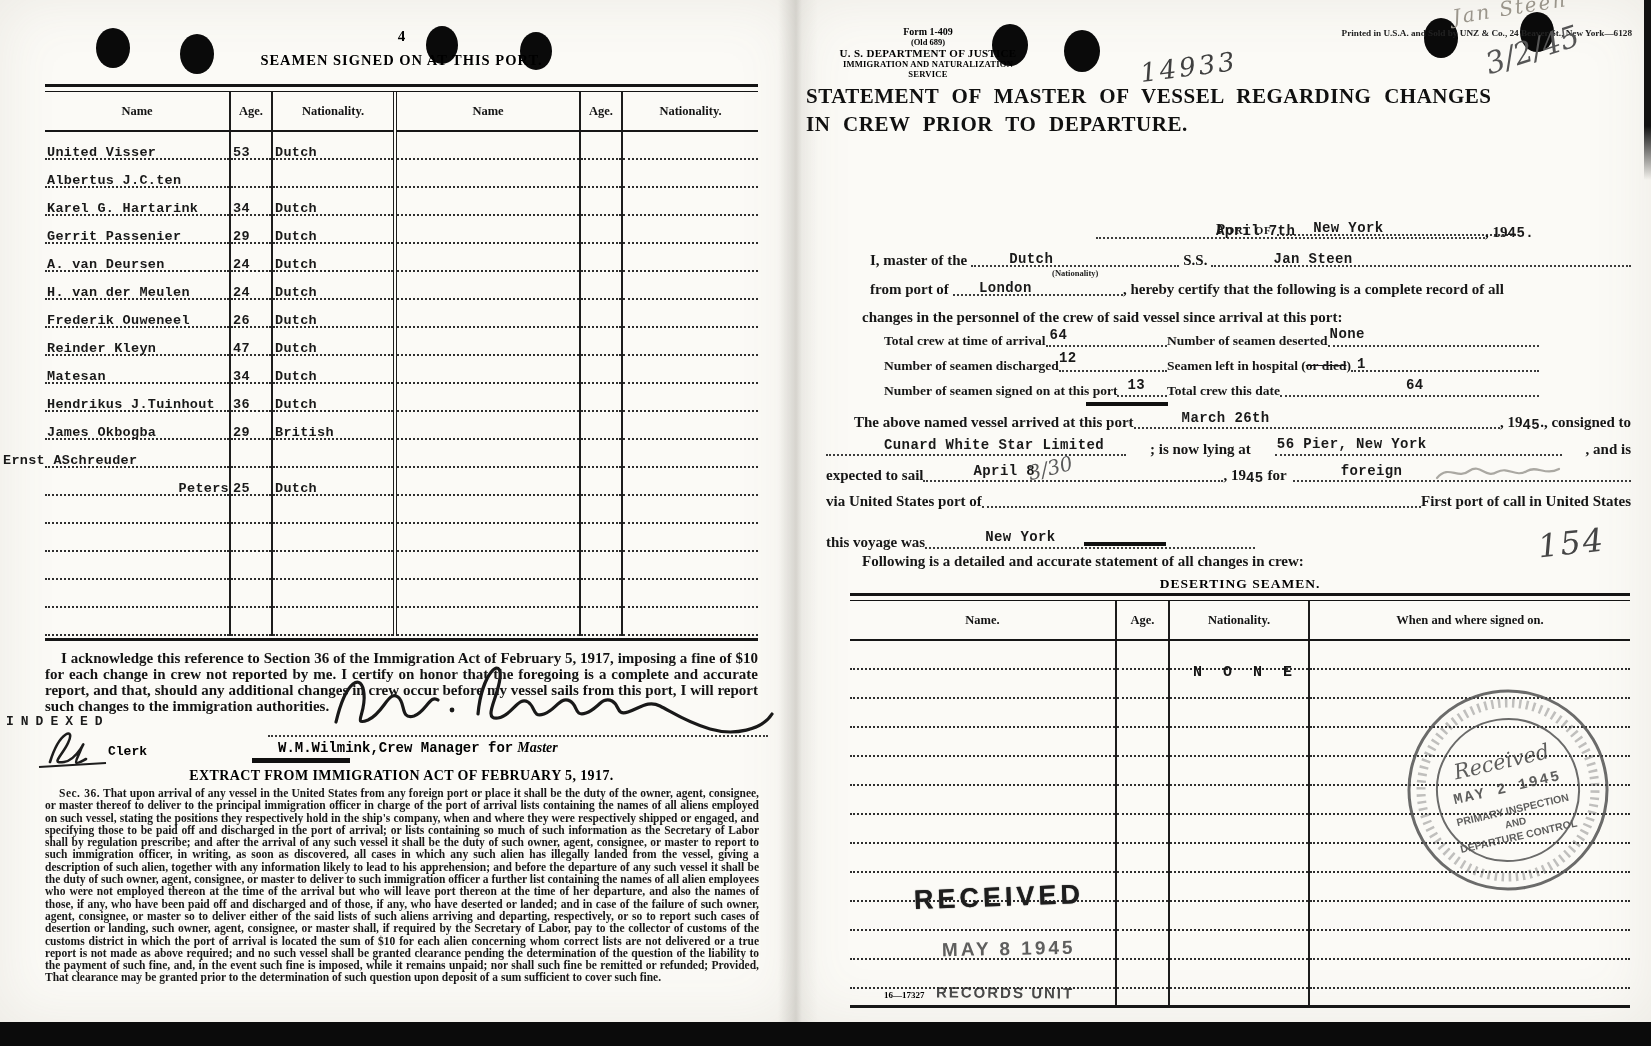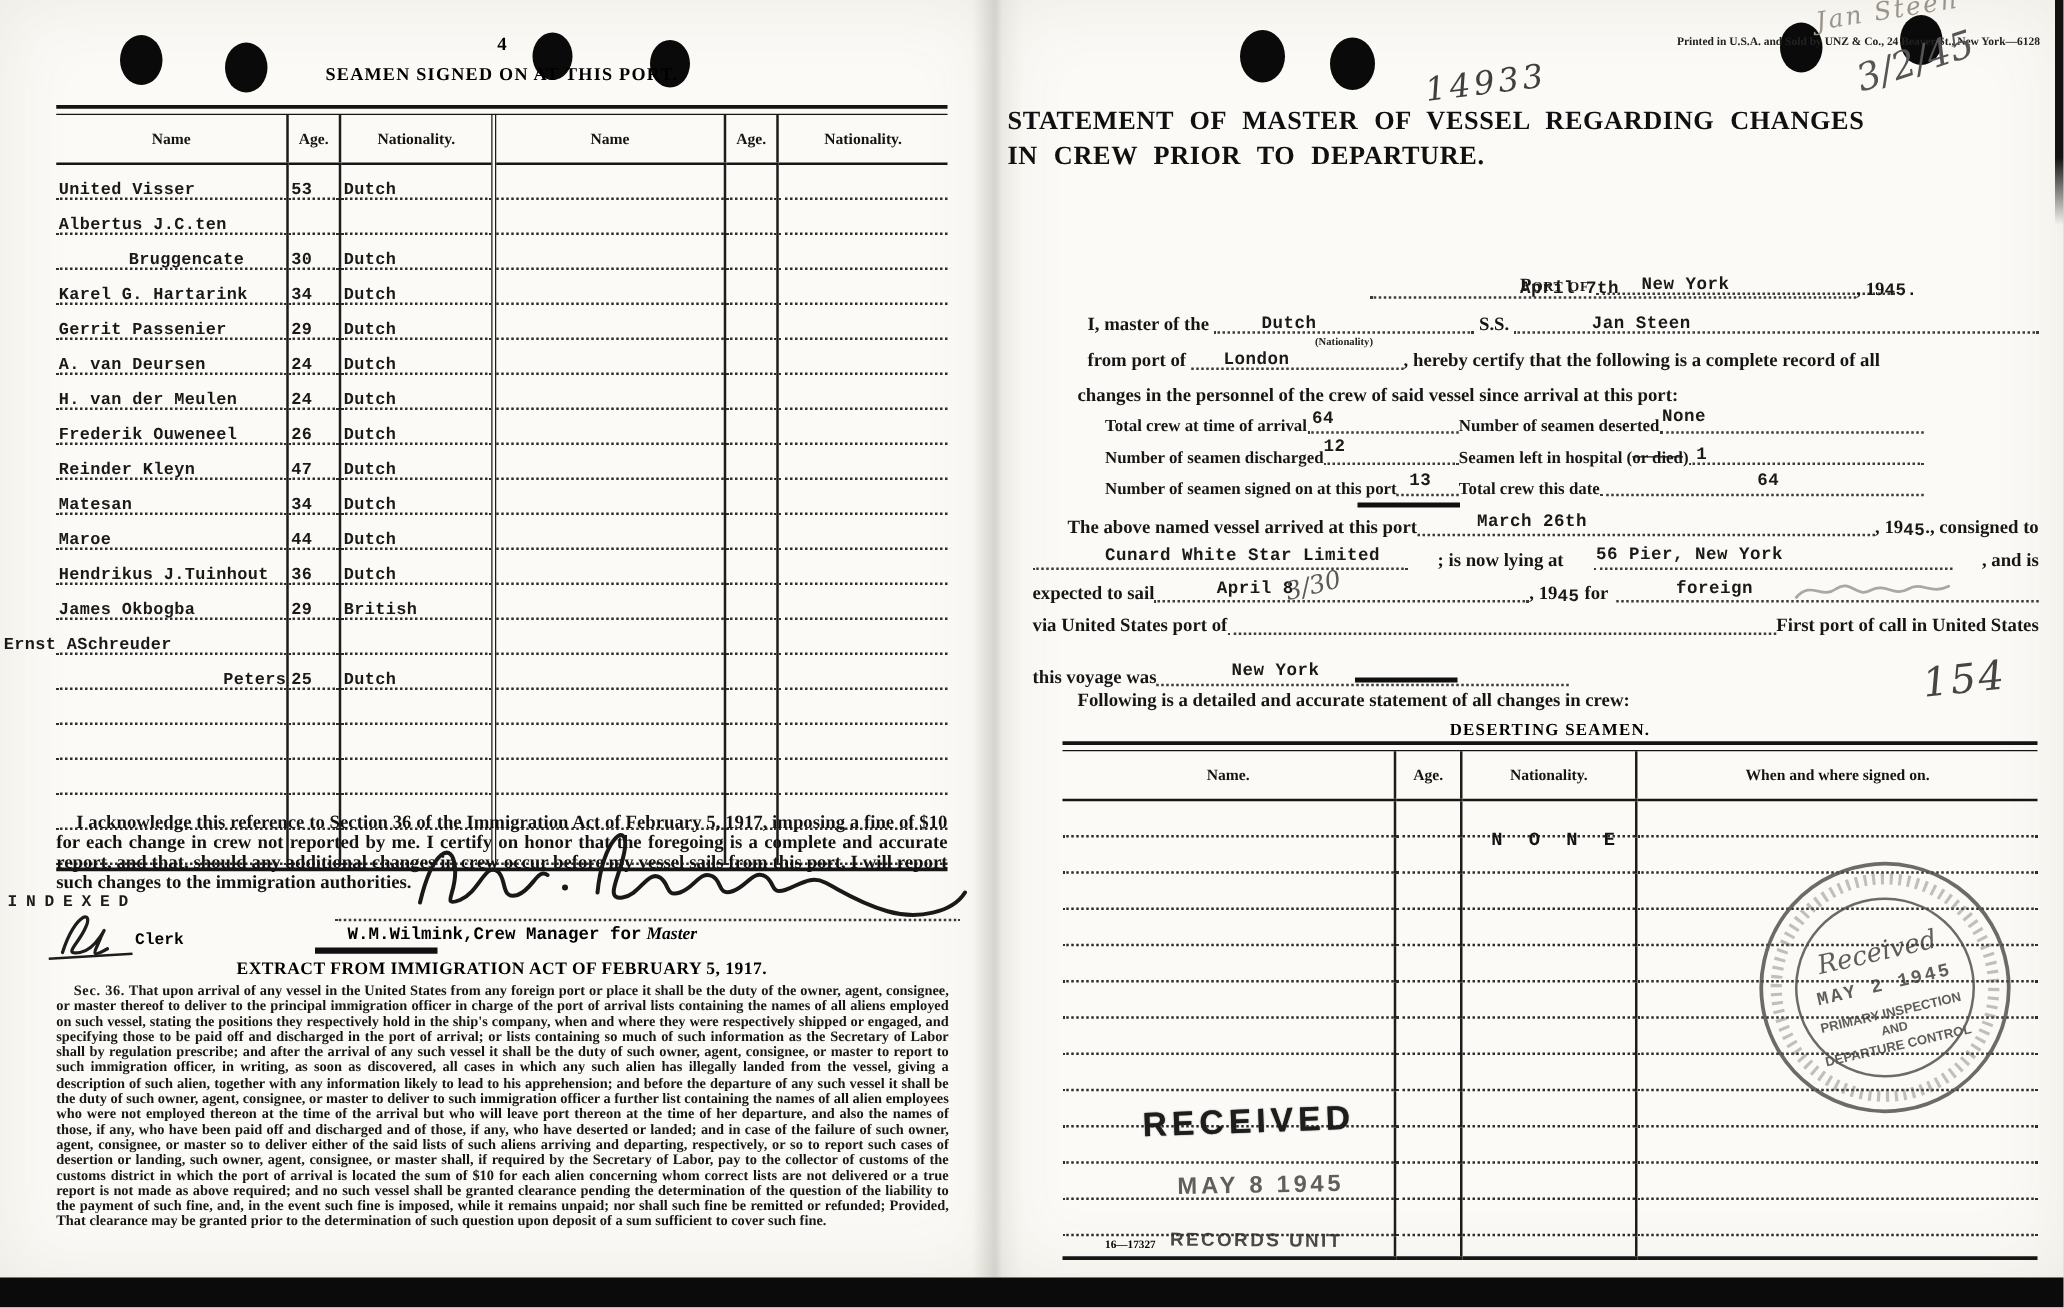--- a/index.html
+++ b/index.html
@@ -155,28 +155,20 @@
             </tr>
             <tr>
               <td><span class="tw cell-text">Albertus J.C.ten</span></td>
               <td></td>
               <td></td>
               <td></td>
               <td></td>
               <td></td>
             </tr>
             <tr>
-              <td><span class="tw cell-text in">Bruggencate</span></td>
-              <td><span class="tw cell-text">30</span></td>
-              <td><span class="tw cell-text">Dutch</span></td>
-              <td></td>
-              <td></td>
-              <td></td>
-            </tr>
-            <tr>
               <td><span class="tw cell-text">Karel G. Hartarink</span></td>
               <td><span class="tw cell-text">34</span></td>
               <td><span class="tw cell-text">Dutch</span></td>
               <td></td>
               <td></td>
               <td></td>
             </tr>
             <tr>
               <td><span class="tw cell-text">Gerrit Passenier</span></td>
               <td><span class="tw cell-text">29</span></td>
@@ -213,28 +205,20 @@
               <td><span class="tw cell-text">Reinder Kleyn</span></td>
               <td><span class="tw cell-text">47</span></td>
               <td><span class="tw cell-text">Dutch</span></td>
               <td></td>
               <td></td>
               <td></td>
             </tr>
             <tr>
               <td><span class="tw cell-text">Matesan</span></td>
               <td><span class="tw cell-text">34</span></td>
-              <td><span class="tw cell-text">Dutch</span></td>
-              <td></td>
-              <td></td>
-              <td></td>
-            </tr>
-            <tr>
-              <td><span class="tw cell-text">Maroe</span></td>
-              <td><span class="tw cell-text">44</span></td>
               <td><span class="tw cell-text">Dutch</span></td>
               <td></td>
               <td></td>
               <td></td>
             </tr>
             <tr>
               <td><span class="tw cell-text">Hendrikus J.Tuinhout</span></td>
               <td><span class="tw cell-text">36</span></td>
               <td><span class="tw cell-text">Dutch</span></td>
               <td></td>
@@ -334,20 +318,26 @@
     <div class="extract-title">EXTRACT FROM IMMIGRATION ACT OF FEBRUARY 5, 1917.</div>
     <p class="extract"><span class="sec">Sec. 36.</span> <span>That upon arrival of any vessel in the United States from any foreign port or place it shall be the duty of the owner, agent, consignee, or master thereof to deliver to the principal immigration officer in charge of the port of arrival lists containing the names of all aliens employed on such vessel, stating the positions they respectively hold in the ship's company, when and where they were respectively shipped or engaged, and specifying those to be paid off and discharged in the port of arrival; or lists containing so much of such information as the Secretary of Labor shall by regulation prescribe; and after the arrival of any such vessel it shall be the duty of such owner, agent, consignee, or master to report to such immigration officer, in writing, as soon as discovered, all cases in which any such alien has illegally landed from the vessel, giving a description of such alien, together with any information likely to lead to his apprehension; and before the departure of any such vessel it shall be the duty of such owner, agent, consignee, or master to deliver to such immigration officer a further list containing the names of all alien employees who were not employed thereon at the time of the arrival but who will leave port thereon at the time of her departure, and also the names of those, if any, who have been paid off and discharged and of those, if any, who have deserted or landed; and in case of the failure of such owner, agent, consignee, or master so to deliver either of the said lists of such aliens arriving and departing, respectively, or so to report such cases of desertion or landing, such owner, agent, consignee, or master shall, if required by the Secretary of Labor, pay to the collector of customs of the customs district in which the port of arrival is located the sum of $10 for each alien concerning whom correct lists are not delivered or a true report is not made as above required; and no such vessel shall be granted clearance pending the determination of the question of the liability to the payment of such fine, and, in the event such fine is imposed, while it remains unpaid; nor shall such fine be remitted or refunded; Provided, That clearance may be granted prior to the determination of such question upon deposit of a sum sufficient to cover such fine.</span></p>
   </div>
 
   <div class="page page-right">
     <div class="punch" style="left:196px;top:24px;width:36px;height:42px;"></div>
     <div class="punch" style="left:268px;top:30px;width:36px;height:42px;"></div>
     <div class="punch" style="left:628px;top:18px;width:34px;height:40px;"></div>
     <div class="punch" style="left:724px;top:12px;width:34px;height:40px;"></div>
 
+    <div class="form-block">
+      <div class="fb1">Form 1-409</div>
+      <div class="fb2">(Old 689)</div>
+      <div class="fb3">U. S. DEPARTMENT OF JUSTICE</div>
+      <div class="fb4">IMMIGRATION AND NATURALIZATION SERVICE</div>
+    </div>
     <div class="printer">Printed in U.S.A. and Sold by UNZ &amp; Co., 24 Beaver St., New York—6128</div>
     <div class="hw-vessel hw">Jan Steen</div>
     <div class="hw-number hw">14933</div>
     <div class="hw-date hw">3/2/45</div>
 
     <div class="rp-title" style="top:84px;">STATEMENT OF MASTER OF VESSEL REGARDING CHANGES</div>
     <div class="rp-title" style="top:112px;">IN CREW PRIOR TO DEPARTURE.</div>
 
     <div class="fline" style="left:420px;width:300px;top:196px;">
       <span class="smallcaps" style="margin-right:6px;">Port of</span>

